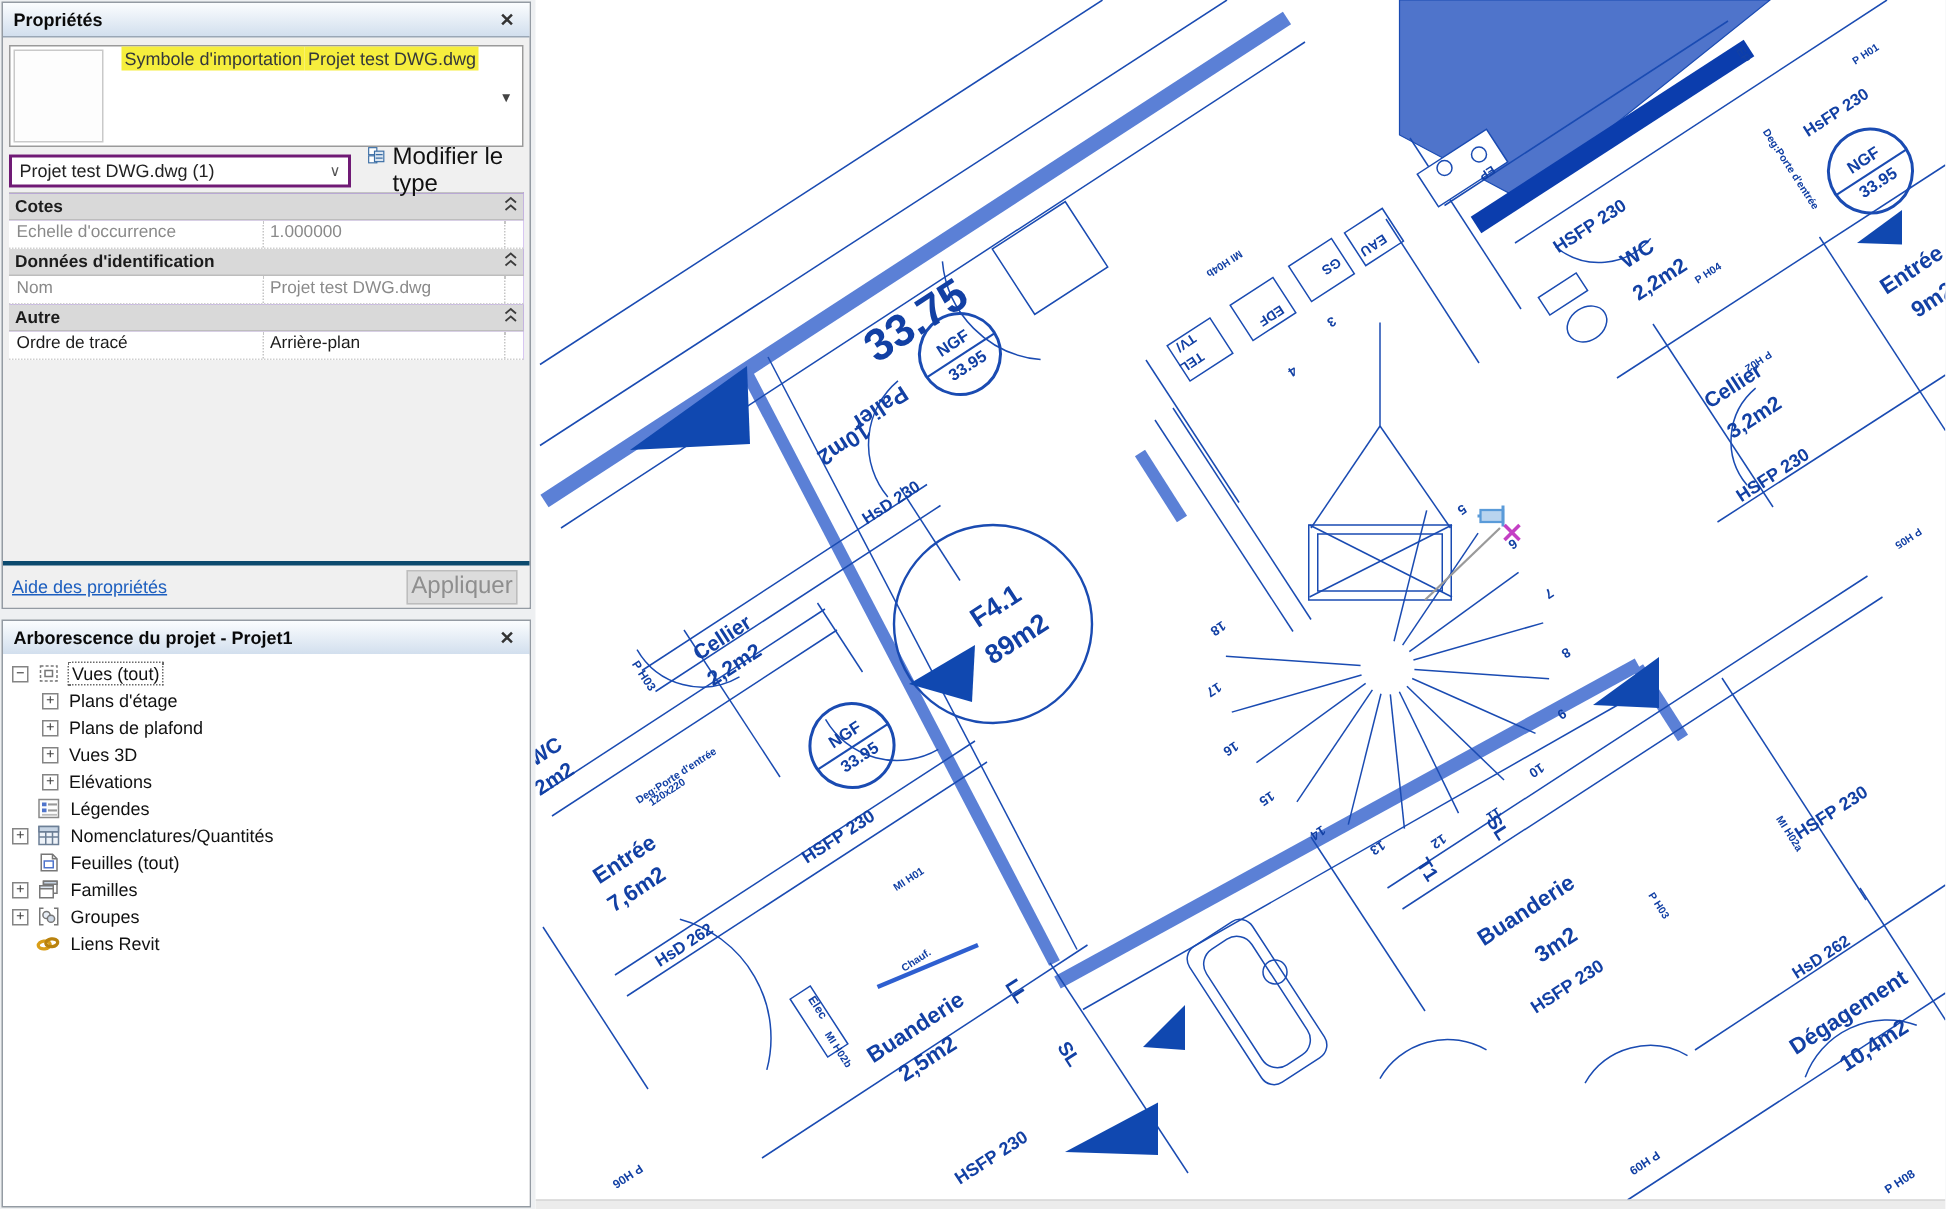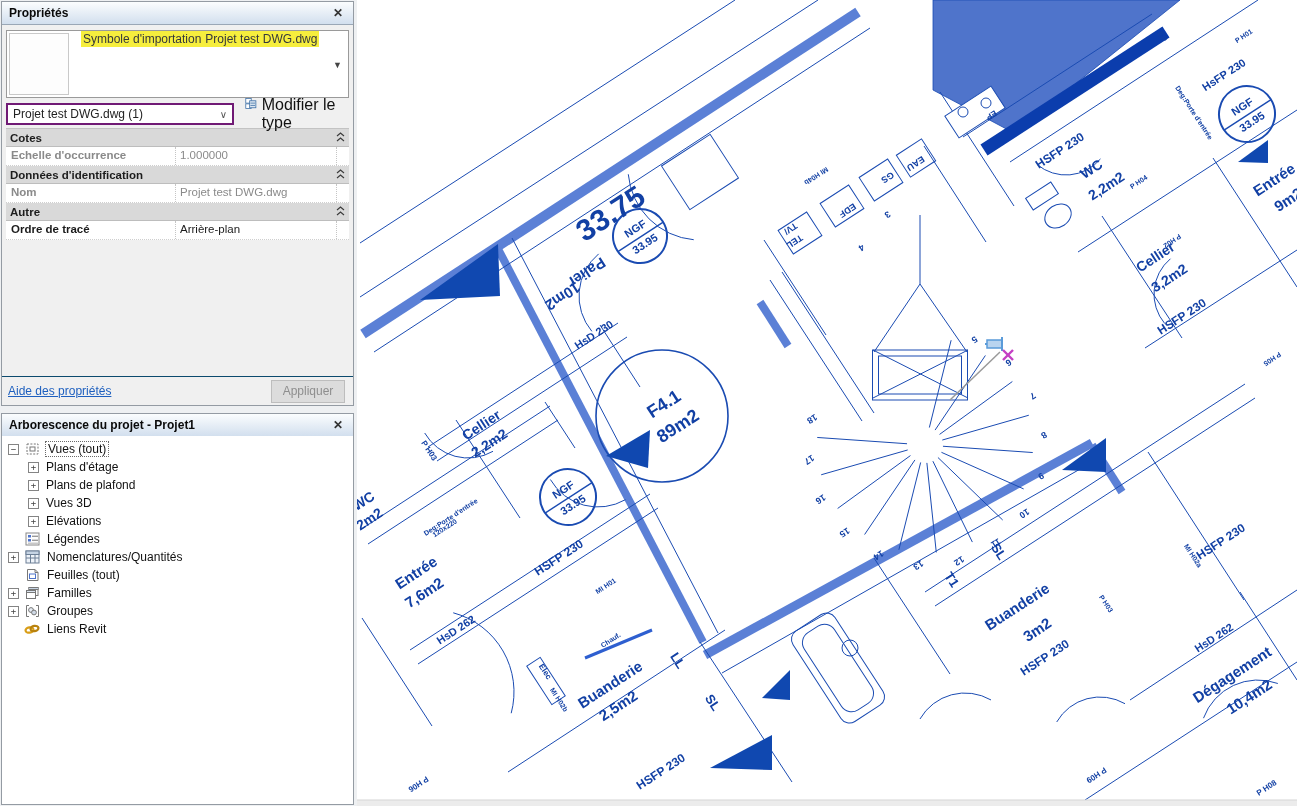--- a/index.html
+++ b/index.html
@@ -17,28 +17,28 @@
   .type-arrow{position:absolute;right:6px;top:29px;font-size:9px;color:#444;}
   .sel-row{display:flex;margin:1px 4px 2px 4px;height:24px;align-items:center;}
   .inst-select{flex:0 0 228px;background:#fff;border:2px solid #701a75;height:22px;display:flex;align-items:center;font-size:12px;color:#222;padding:0 5px;box-sizing:border-box;}
   .inst-select .chev{margin-left:auto;font-size:10px;color:#555;}
   .modify-type{display:flex;align-items:flex-start;margin-left:8px;font-size:16px;color:#111;gap:5px;padding:2px 3px;}
   
   .prop-grid{margin:2px 4px 0 4px;background:#6d28d9;border-top:1px solid #c3c3c3;font-size:11.5px;}
   .sec-head{display:flex;align-items:center;background:#d9d9d9;border-bottom:1px solid #bdbdbd;height:17px;padding:0 4px;font-weight:bold;color:#1c1c1c;}
   .sec-head .chev2{margin-left:auto;}
   .prop-row{display:flex;height:18px;align-items:stretch;border-bottom:1px dotted #cfcfcf;background:#fff;}
-  .prop-row .lbl{flex:0 0 164px;padding:2px 0 0 5px;color:#1b1b1b;white-space:nowrap;overflow:hidden;font-weight:bold;}
+  .prop-row .lbl{flex:0 0 164px;padding:2px 0 0 5px;color:#1b1b1b;white-space:nowrap;overflow:hidden;}
   .prop-row.dis .lbl,.prop-row.dis .val{color:#8a8a8a;}
   .prop-row .val{flex:1;border-left:1px dotted #c5c5c5;padding:2px 0 0 4px;color:#1b1b1b;white-space:nowrap;overflow:hidden;}
   .prop-row .eq{flex:0 0 12px;border-left:1px dotted #c5c5c5;}
   .val-btn{flex:1;margin:1px 1px;border:1px solid #8f8f8f;background:linear-gradient(#e9e9e9,#d2d2d2);text-align:center;font-size:11.5px;padding-top:1px;color:#1b1b1b;}
-  .props-bottom{position:absolute;left:0;right:0;bottom:0;height:28px;border-top:1px solid #0c4a6e;display:flex;align-items:center;padding:0 6px;background:#f0f0f0;}
+  .props-bottom{position:absolute;left:0;right:0;bottom:0;height:28px;border-top:3px solid #0c4a6e;display:flex;align-items:center;padding:0 6px;background:#f0f0f0;}
   .help-link{font-size:12px;color:#1d5fbf;text-decoration:underline;}
-  .apply-btn{margin-left:auto;width:72px;height:21px;background:#dcdcdc;border:1px solid #bdbdbd;color:#8e8e8e;font-size:12px;text-align:center;line-height:20px;margin-right:2px;}
+  .apply-btn{margin-left:auto;width:72px;height:21px;background:#dcdcdc;border:1px solid #bdbdbd;color:#8e8e8e;font-size:16px;text-align:center;line-height:20px;margin-right:2px;}
   
   .tree{background:#fff;position:absolute;top:22px;left:0;right:0;bottom:0;overflow:hidden;padding-top:4px;}
   .tree-row{display:flex;align-items:center;height:18px;font-size:12px;color:#111;white-space:nowrap;}
   .tw{display:inline-flex;align-items:center;justify-content:center;}
   .expander{width:9px;height:9px;border:1px solid #848484;background:#fff;font-size:9px;line-height:7px;text-align:center;color:#444;margin-right:5px;flex:0 0 9px;font-family:"DejaVu Sans Mono",monospace;}
   .exp-sp{flex:0 0 16px;}
   .ticon{width:16px;height:14px;margin-right:5px;flex:0 0 16px;}
   .tlabel{padding:0 2px;}
   .tlabel.selected{border:1px dotted #6a6a6a;}
   

